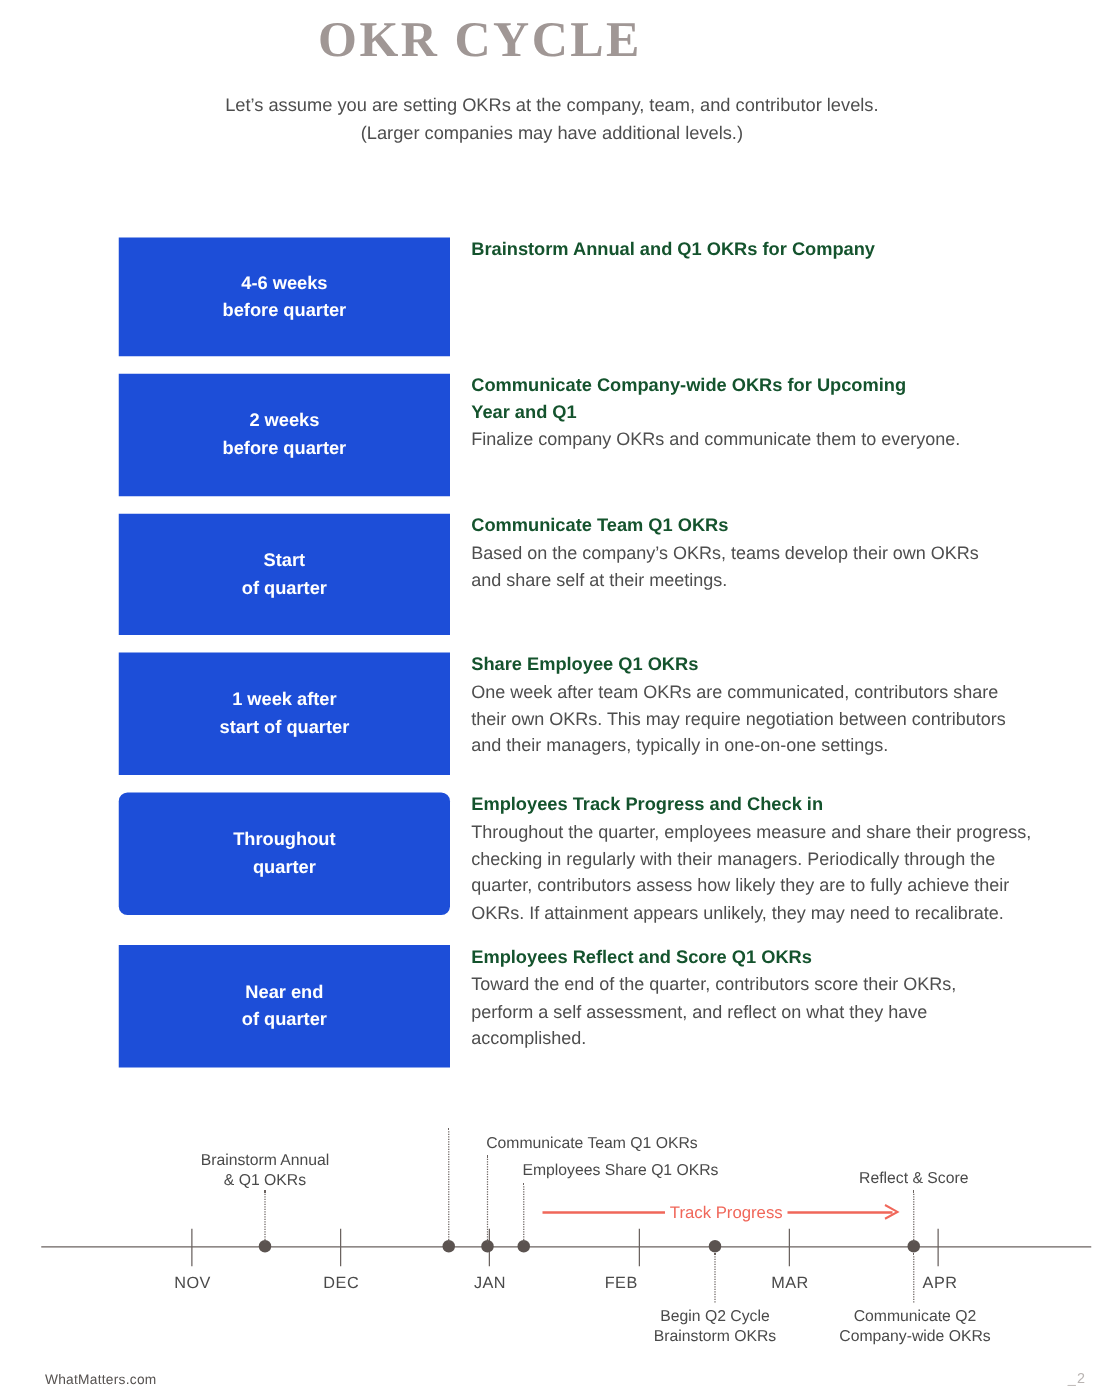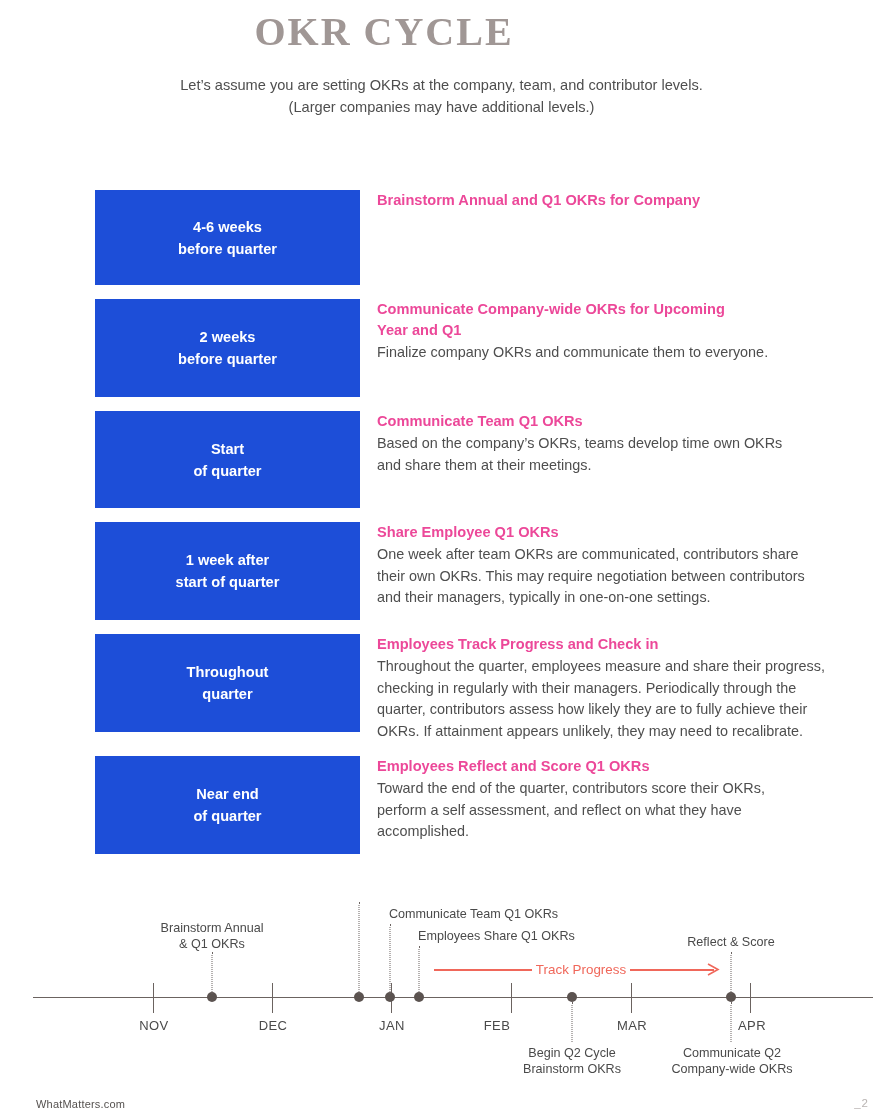--- a/index.html
+++ b/index.html
@@ -70,21 +70,21 @@
     box-sizing: border-box;
   }
   .step-text {
     flex: 1;
     padding-left: 17px;
     padding-top: 0px;
   }
   .step-title {
     font-size: 14.6px;
     font-weight: 700;
-    color: #ec4899;
+    color: #14532d;
     line-height: 21px;
     margin-bottom: 1px;
   }
   .step-body {
     font-size: 14.4px;
     line-height: 21.5px;
     color: #4e4e4e;
   }
 
   
@@ -232,37 +232,37 @@
     </div>
   </div>
 
   <div class="step-row" style="margin-bottom:14px;">
     <div class="step-box" style="height:97px;">
       <div>Start</div>
       <div>of quarter</div>
     </div>
     <div class="step-text">
       <div class="step-title">Communicate Team Q1 OKRs</div>
-      <div class="step-body" style="max-width:425px;">Based on the company’s OKRs, teams develop time own OKRs and share them at their meetings.</div>
+      <div class="step-body" style="max-width:425px;">Based on the company’s OKRs, teams develop their own OKRs and share self at their meetings.</div>
     </div>
   </div>
 
   <div class="step-row" style="margin-bottom:14px;">
     <div class="step-box" style="height:98px;">
       <div>1 week after</div>
       <div>start of quarter</div>
     </div>
     <div class="step-text">
       <div class="step-title">Share Employee Q1 OKRs</div>
       <div class="step-body">One week after team OKRs are communicated, contributors share their own OKRs. This may require negotiation between contributors and their managers, typically in one-on-one settings.</div>
     </div>
   </div>
 
   <div class="step-row" style="margin-bottom:14px;">
-    <div class="step-box" style="height:98px;">
+    <div class="step-box" style="height:98px;border-radius:7px;">
       <div>Throughout</div>
       <div>quarter</div>
     </div>
     <div class="step-text">
       <div class="step-title">Employees Track Progress and Check in</div>
       <div class="step-body">Throughout the quarter, employees measure and share their progress, checking in regularly with their managers. Periodically through the quarter, contributors assess how likely they are to fully achieve their OKRs. If attainment appears unlikely, they may need to recalibrate.</div>
     </div>
   </div>
 
   <div class="step-row">

